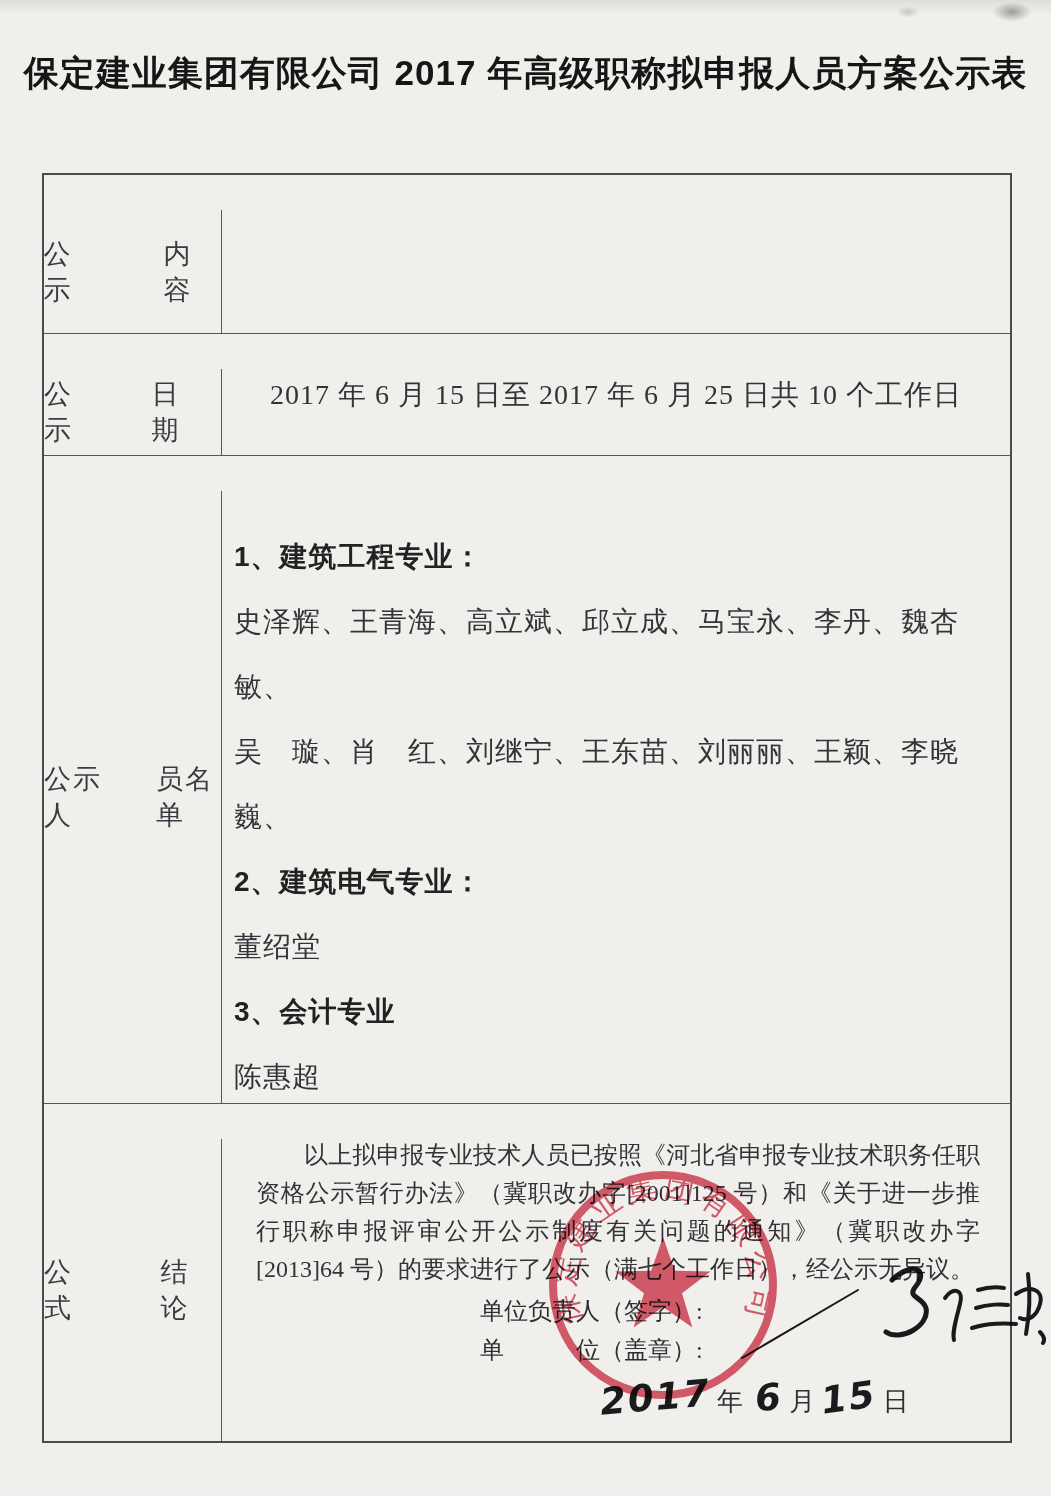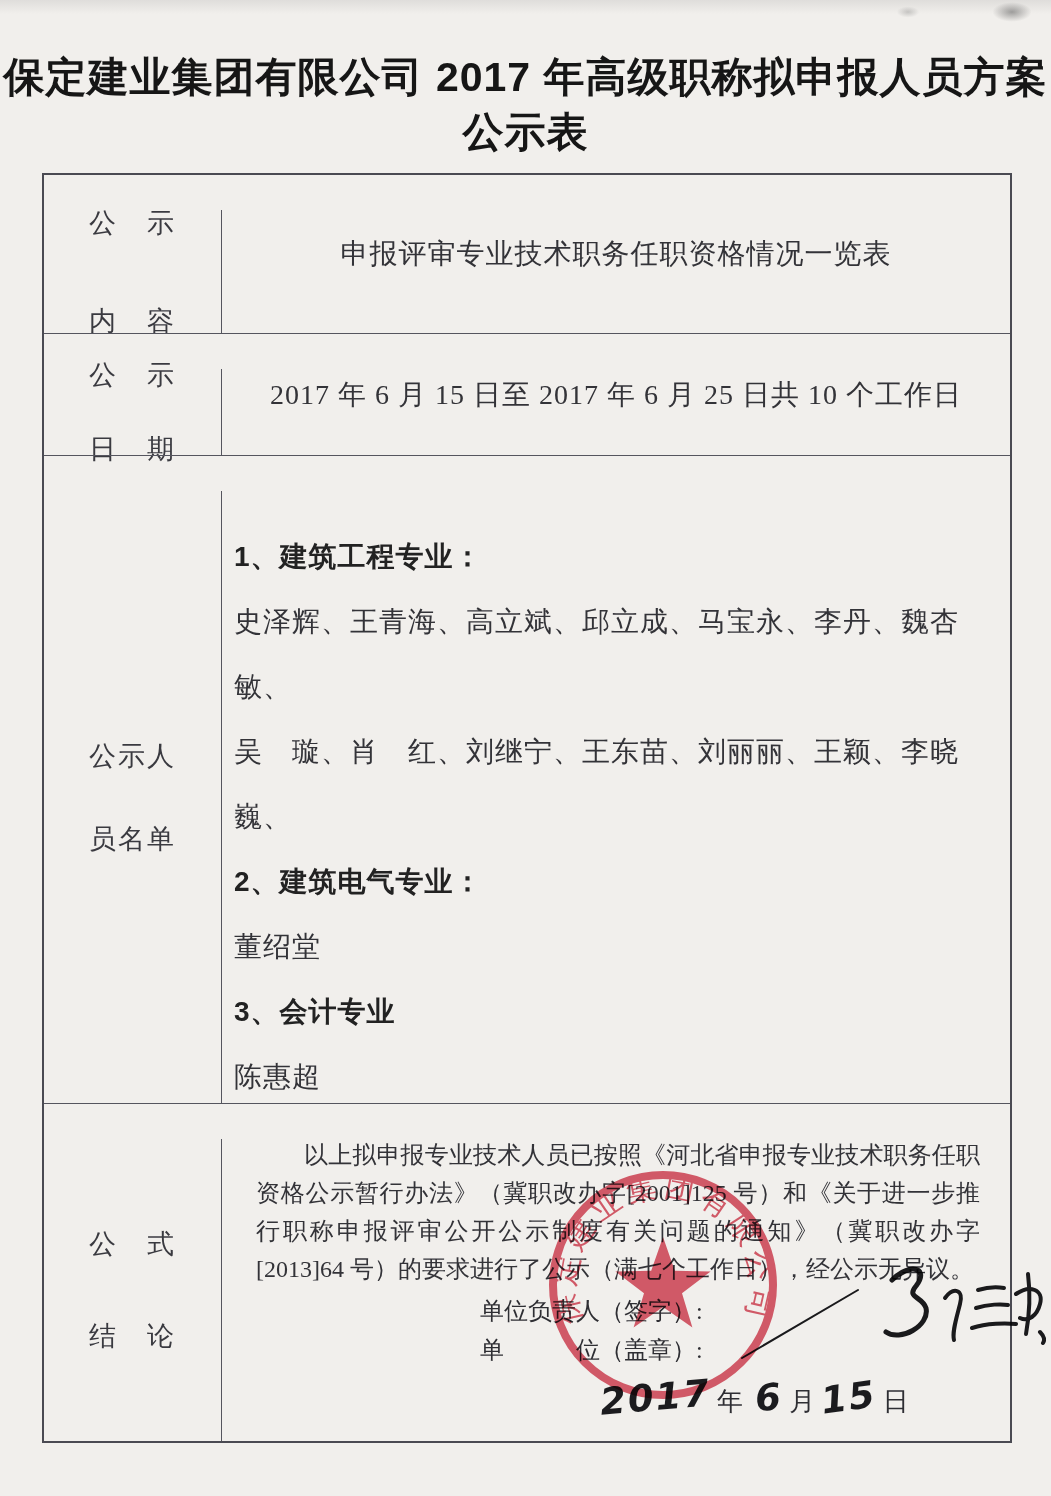--- a/index.html
+++ b/index.html
@@ -11,33 +11,33 @@
   .page::before{ 
     content:""; position:absolute; inset:0; pointer-events:none;
     background:
       radial-gradient(28px 14px at 1012px 12px, rgba(90,90,90,.55), rgba(90,90,90,0) 70%),
       radial-gradient(16px 8px at 908px 12px, rgba(120,120,120,.35), rgba(120,120,120,0) 70%),
       linear-gradient(to bottom, rgba(140,140,140,.18), rgba(140,140,140,0) 14px);
   }
   .title{
     position:absolute; left:0; top:50px; width:100%; margin:0;
     text-align:center; font-family:"Liberation Sans", sans-serif;
-    font-size:41px; font-weight:700; color:#161616; letter-spacing:1px;
+    font-size:35px; font-weight:700; color:#161616; letter-spacing:1px;
   }
   .table{
     position:absolute; left:42px; top:173px; width:970px; height:1270px;
     border:2px solid #4a4a52; box-sizing:border-box;
     display:flex; flex-direction:column;
   }
   .row{ display:flex; box-sizing:border-box; }
   .row + .row{ border-top:1px solid #55555e; }
   .r1{ height:158px; } .r2{ height:122px; } .r3{ height:648px; } .r4{ flex:1; }
   .cell-label{
     width:178px; box-sizing:border-box; border-right:1px solid #55555e;
-    display:flex; flex-direction:column; align-items:center; justify-content:center;
+    display:flex; flex-direction:row; align-items:center; justify-content:center;
     font-size:27px; letter-spacing:2px; color:#3a3a40;margin-top:35px;
   }
   .r1 .cell-label{ gap:62px; } .r2 .cell-label{ gap:38px; }
   .r3 .cell-label{ gap:47px; } .r4 .cell-label{ gap:56px;font-family:Liberation Serif, serif; }
   .cell-value{ flex:1; position:relative; box-sizing:border-box; }
   .center-line{
     display:flex; align-items:center; justify-content:center;
     height:100%; font-size:28px; color:#333338; letter-spacing:1px;
   }
   .roster{ padding:68px 10px 0 12px; font-size:28px; color:#333338; }
@@ -64,23 +64,20 @@
 <div class="page">
 
   <h1 class="title">保定建业集团有限公司 2017 年高级职称拟申报人员方案公示表</h1>
 
   <div class="table">
 
     <div class="row r1">
       <div class="cell-label">
         <span>公　示</span>
         <span>内　容</span>
-      </div>
-      <div class="cell-value">
-        <div class="center-line">申报评审专业技术职务任职资格情况一览表</div>
       </div>
     </div>
 
     <div class="row r2">
       <div class="cell-label">
         <span>公　示</span>
         <span>日　期</span>
       </div>
       <div class="cell-value">
         <div class="center-line">2017 年 6 月 15 日至 2017 年 6 月 25 日共 10 个工作日</div>

